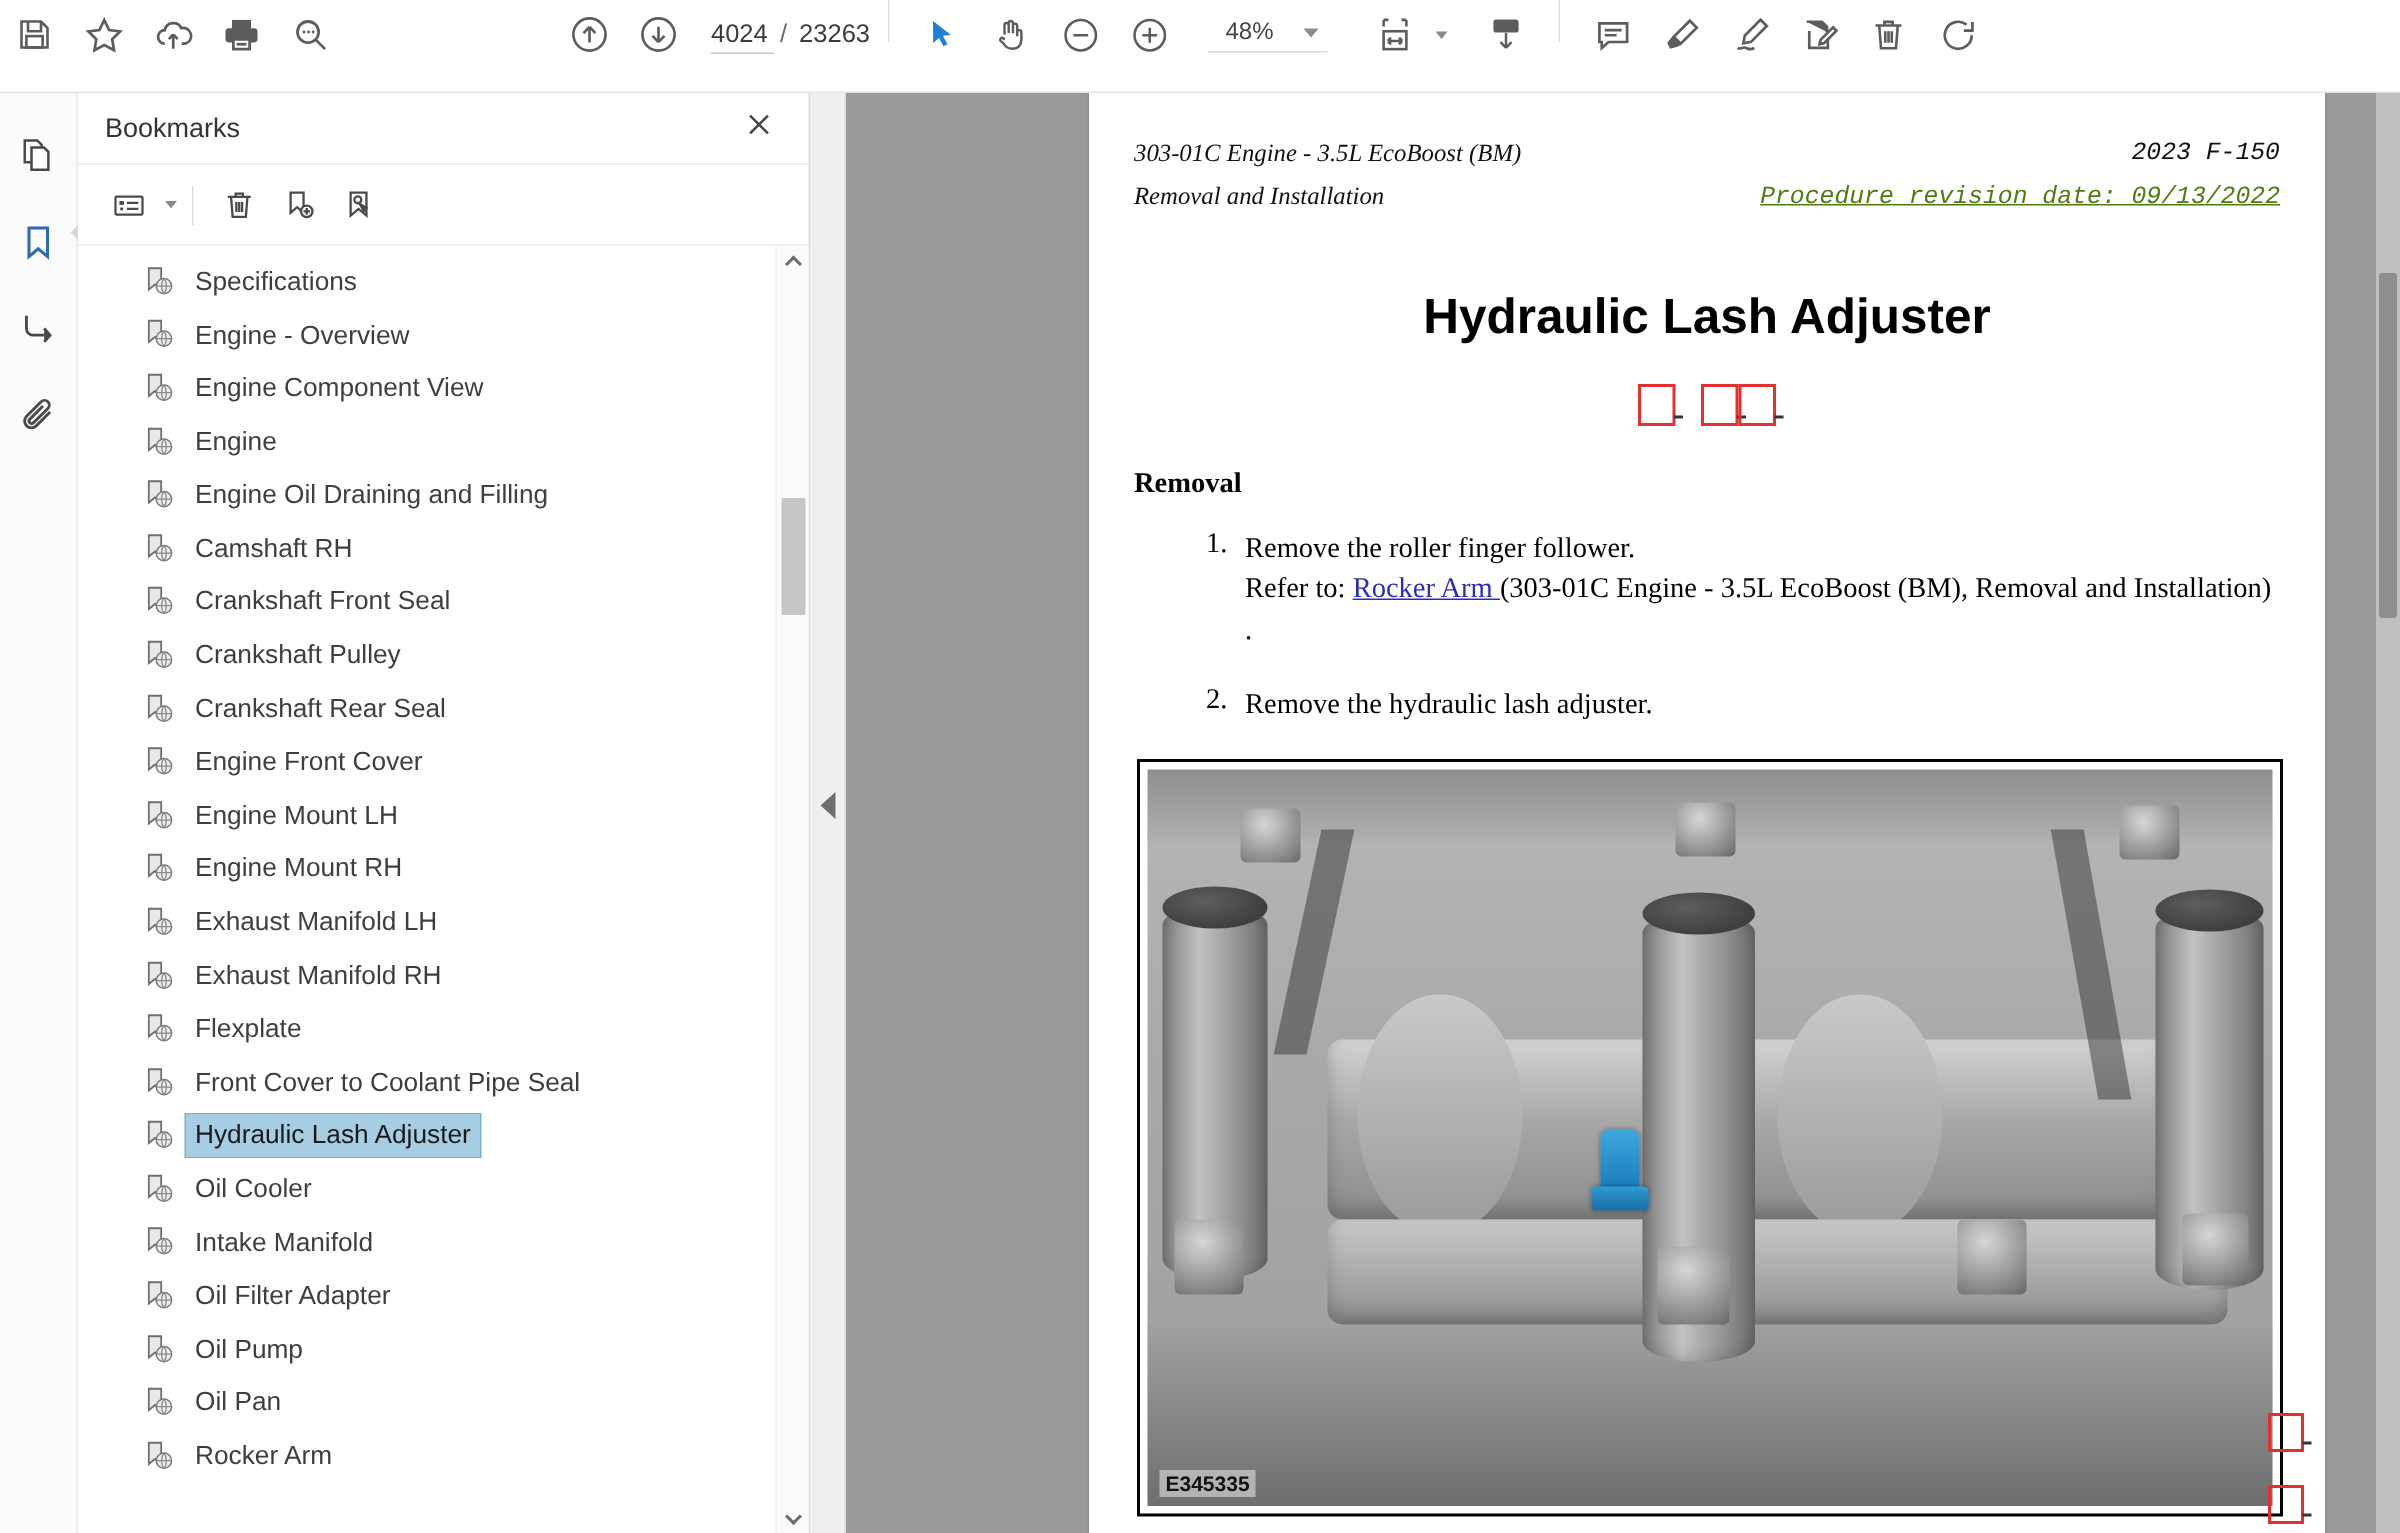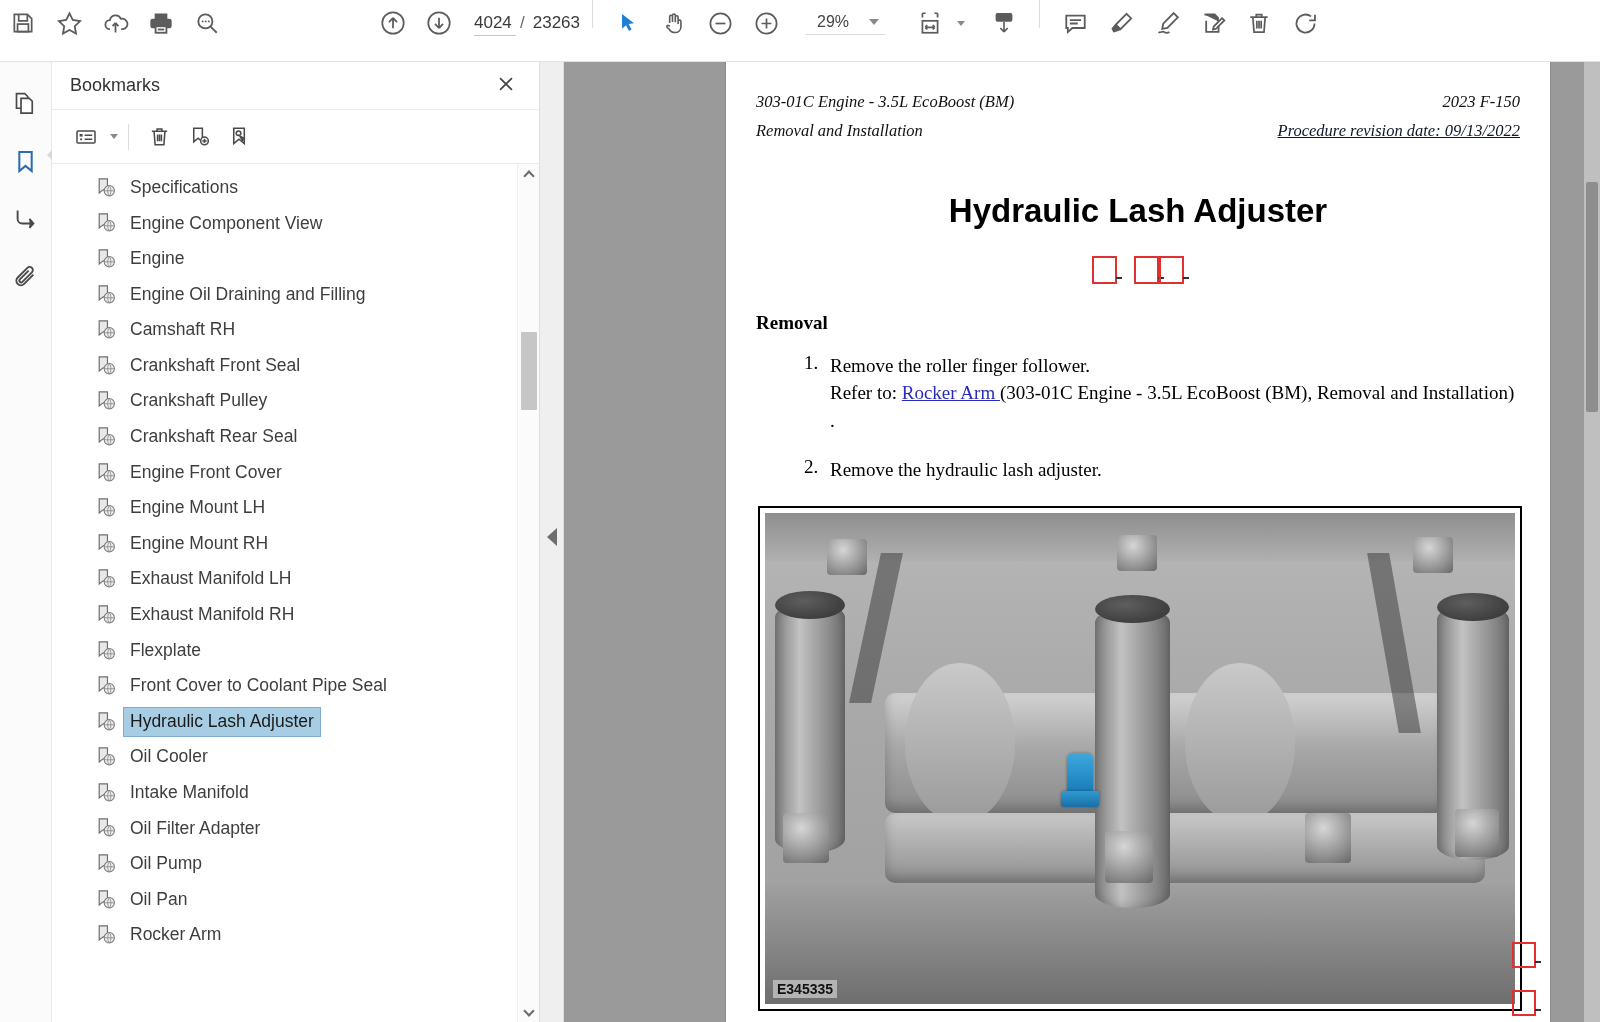--- a/index.html
+++ b/index.html
@@ -190,23 +190,23 @@
     padding: 26px 30px 0 30px;
   }
 
   .doc-header {
     display: flex; justify-content: space-between;
     font-family: "Liberation Serif", serif;
     font-style: italic; font-size: 16.5px; color: #111;
     line-height: 1.75;
   }
   .doc-header-l, .doc-header-r { }
-  .doc-header-r { text-align: right; }
+  .doc-header-r { text-align: right; font-family: Liberation Mono, monospace; }
   .revlink {
-    color: #0f172a; text-decoration: underline; cursor: pointer;
+    color: #4d7c0f; text-decoration: underline; cursor: pointer;
     white-space: nowrap;
   }
 
   .doc-title {
     text-align: center; font-family: "Liberation Sans", sans-serif;
     font-weight: bold; font-size: 33px; color: #000;
     margin-top: 46px;
   }
   .glyph-row {
     display: flex; justify-content: center; align-items: center;
@@ -401,21 +401,21 @@
         </svg>
       </div>
       <div class="tb-btn" title="Zoom in">
         <svg width="27" height="27" viewBox="0 0 24 24" fill="none" stroke="currentColor" stroke-width="1.5">
           <circle cx="12" cy="12" r="9"></circle>
             <path d="M7.6 12h8.8M12 7.6v8.8"></path>
         </svg>
       </div>
 
       <div class="zoom-box">
-        <span class="zoom-value">29%</span>
+        <span class="zoom-value">48%</span>
         <span class="caret-dn"></span>
       </div>
     </div>
 
     <div style="width:22px"></div>
 
     <div class="tb-group">
       <div class="tb-btn" title="Fit width">
         <svg width="26" height="26" viewBox="0 0 24 24" fill="none" stroke="currentColor" stroke-width="1.6">
           <path d="M5 3v4M5 3h3M19 3v4M19 3h-3"></path>
@@ -552,20 +552,28 @@
 
     <div class="bm-scroll">
       <div class="bm-list" id="bm-list">
           <div class="bm-item">
             <span class="bm-ico"><svg viewBox="0 0 24 24" width="22" height="22" fill="none">
       <path d="M3.5 2h9v15.5L8 13.8 3.5 17.5z" fill="#e8e8e8" stroke="#6f6f6f" stroke-width="1.3"></path>
       <circle cx="14.5" cy="15" r="5.6" fill="#ededed" stroke="#7a7a7a" stroke-width="1.1"></circle>
       <path d="M8.9 15h11.2M14.5 9.4c2.3 2.8 2.3 8.4 0 11.2M14.5 9.4c-2.3 2.8-2.3 8.4 0 11.2" stroke="#8a8a8a" stroke-width=".95"></path>
     </svg></span>
             <span class="bm-label">Specifications</span>
+          </div>
+          <div class="bm-item">
+            <span class="bm-ico"><svg viewBox="0 0 24 24" width="22" height="22" fill="none">
+      <path d="M3.5 2h9v15.5L8 13.8 3.5 17.5z" fill="#e8e8e8" stroke="#6f6f6f" stroke-width="1.3"></path>
+      <circle cx="14.5" cy="15" r="5.6" fill="#ededed" stroke="#7a7a7a" stroke-width="1.1"></circle>
+      <path d="M8.9 15h11.2M14.5 9.4c2.3 2.8 2.3 8.4 0 11.2M14.5 9.4c-2.3 2.8-2.3 8.4 0 11.2" stroke="#8a8a8a" stroke-width=".95"></path>
+    </svg></span>
+            <span class="bm-label">Engine - Overview</span>
           </div>
           <div class="bm-item">
             <span class="bm-ico"><svg viewBox="0 0 24 24" width="22" height="22" fill="none">
       <path d="M3.5 2h9v15.5L8 13.8 3.5 17.5z" fill="#e8e8e8" stroke="#6f6f6f" stroke-width="1.3"></path>
       <circle cx="14.5" cy="15" r="5.6" fill="#ededed" stroke="#7a7a7a" stroke-width="1.1"></circle>
       <path d="M8.9 15h11.2M14.5 9.4c2.3 2.8 2.3 8.4 0 11.2M14.5 9.4c-2.3 2.8-2.3 8.4 0 11.2" stroke="#8a8a8a" stroke-width=".95"></path>
     </svg></span>
             <span class="bm-label">Engine Component View</span>
           </div>
           <div class="bm-item">

